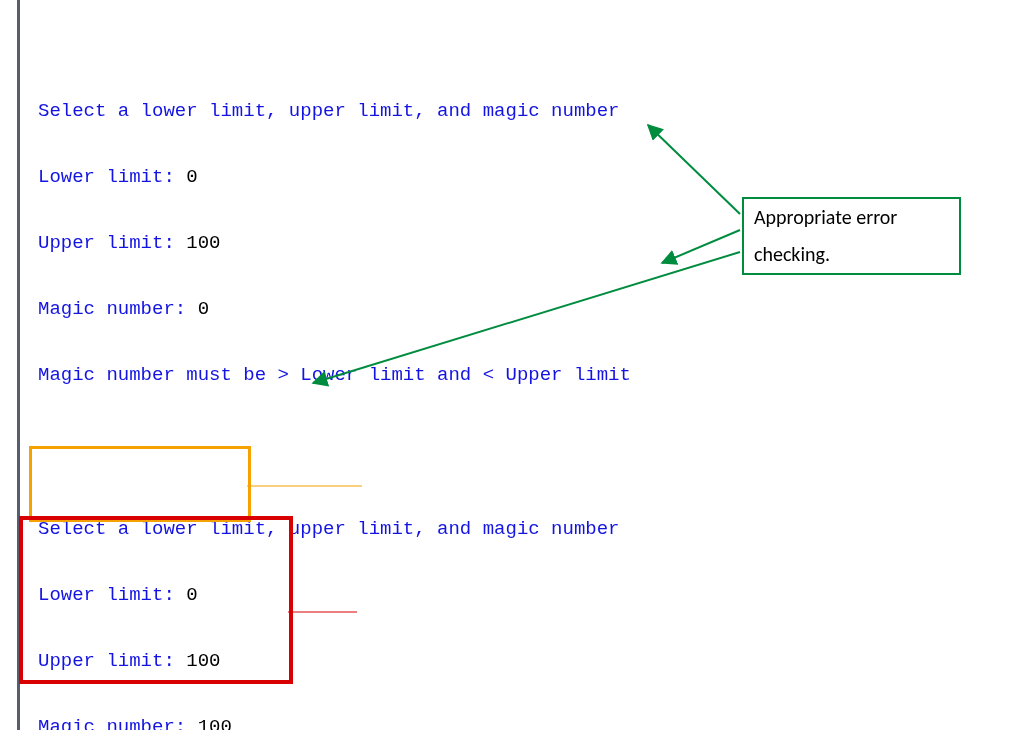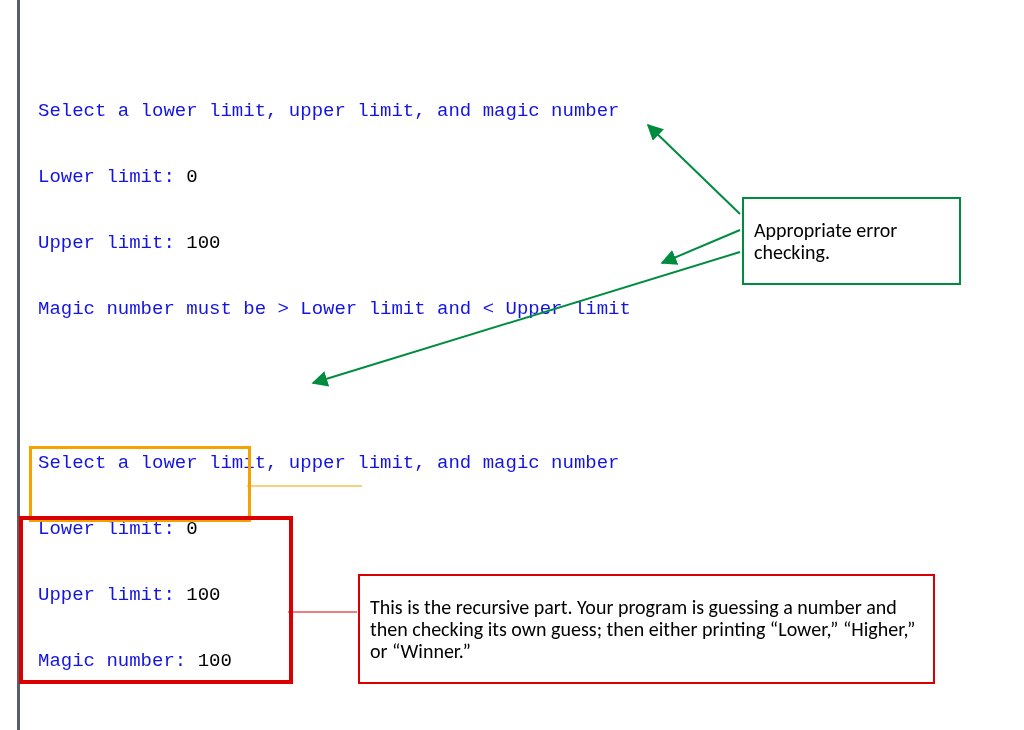--- a/index.html
+++ b/index.html
@@ -34,23 +34,23 @@
     line-height: 22px;
     color: #1414e2;
     white-space: pre;
   }
   .code .black { color: #000; white-space: pre; }
   .blank { height: 22px; }
   .callout {
     position: absolute;
     font-family: "Calibri", "Segoe UI", Arial, sans-serif;
     font-size: 20px;
-    line-height: 22px;
+    line-height: 37px;
     color: #000;
-    padding: 20px 10px;
+    padding: 0 10px;
     background: #fff;
   }
   .callout.green  { border: 2px solid #008c3f; }
   .callout.orange { border: 2px solid #f5a200; }
   .callout.red    { border: 2px solid #d80000; }
   
   .box {
     position: absolute;
     pointer-events: none;
     background: transparent;
@@ -69,20 +69,21 @@
 <body>
 <div id="stage">
 
 <div class="leftbar"></div>
 
 <div class="code">
   
   <div>Select a lower limit, upper limit, and magic number</div>
   <div><span>Lower limit:</span><span class="black"> 0</span></div>
   <div><span>Upper limit:</span><span class="black"> 100</span></div>
+  <div><span>Magic number:</span><span class="black"> 0</span></div>
   <div>Magic number must be &gt; Lower limit and &lt; Upper limit</div>
   <div class="blank"></div>
   
   <div>Select a lower limit, upper limit, and magic number</div>
   <div><span>Lower limit:</span><span class="black"> 0</span></div>
   <div><span>Upper limit:</span><span class="black"> 100</span></div>
   <div><span>Magic number:</span><span class="black"> 100</span></div>
   
   
   
@@ -104,23 +105,20 @@
   
   
 </div>
 
 <div class="box orange" style="left:29px; top:446px; width:216px; height:70px;"></div>
 <div class="box red" style="left:19px; top:516px; width:266px; height:160px;"></div>
 
 <div class="callout green" style="left:742px; top:197px; width:195px;">
   <span>Appropriate error checking.</span>
 </div>
-<div class="callout red" style="left:358px; top:574px; width:553px;">
-  <span>This is the recursive part.  Your program is guessing a number and then checking its own guess; then either printing “Lower,” “Higher,” or “Winner.”</span>
-</div>
 
 <svg class="overlay" viewBox="0 0 1024 730">
   <defs>
     <marker id="ahGreen" viewBox="0 0 10 10" refX="9" refY="5" markerWidth="8" markerHeight="8" orient="auto-start-reverse">
       <path d="M 0 0 L 10 5 L 0 10 z" fill="#008c3f"></path>
     </marker>
   </defs>
 
   <line x1="740" y1="214" x2="648" y2="125" stroke="#008c3f" stroke-width="2" marker-end="url(#ahGreen)"></line>
   <line x1="740" y1="230" x2="662" y2="263" stroke="#008c3f" stroke-width="2" marker-end="url(#ahGreen)"></line>

